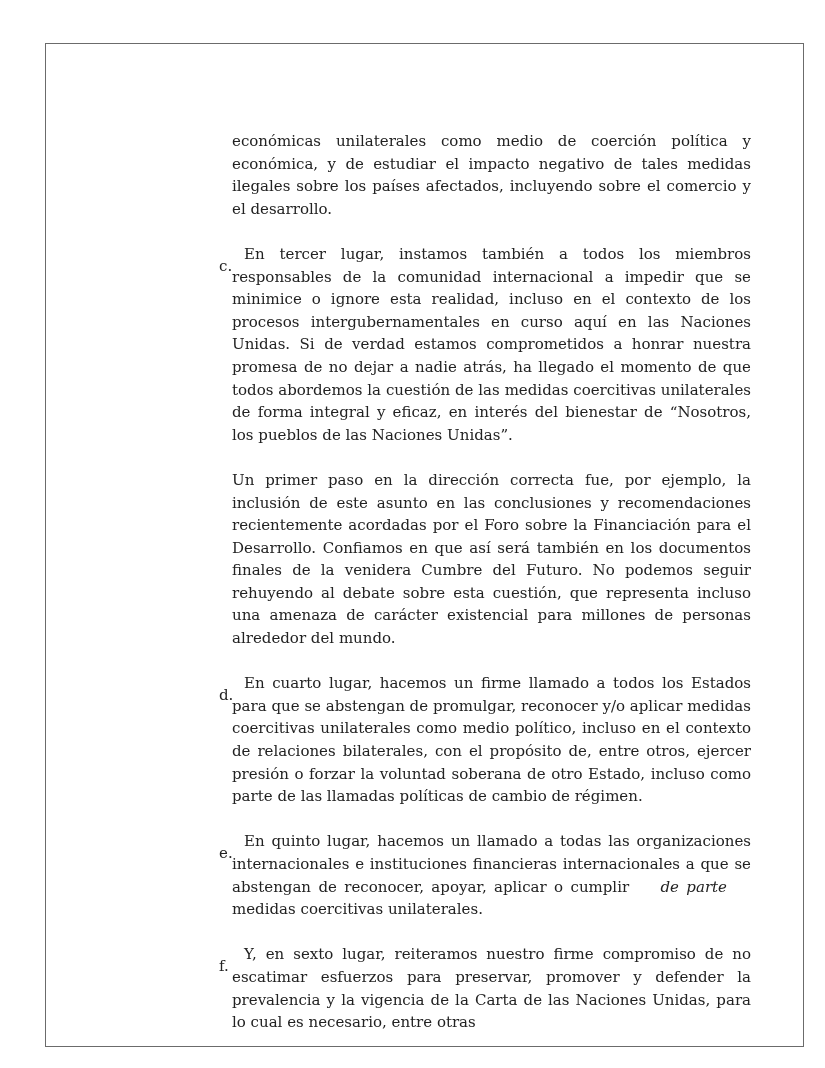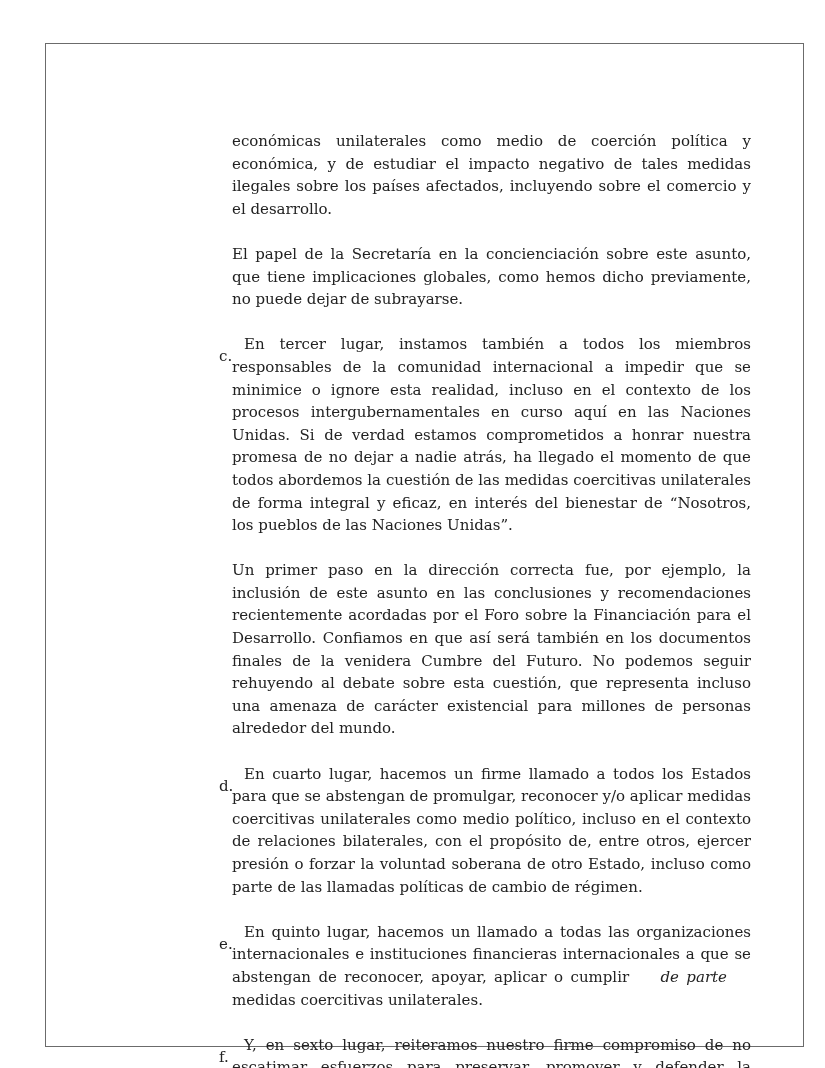--- a/index.html
+++ b/index.html
@@ -43,21 +43,20 @@
   .italic { font-style: italic; }
 </style>
 </head>
 <body>
 
 <div class="page-frame">
   <div class="page-content">
 
     <p class="block">económicas unilaterales como medio de coerción política y económica, y de estudiar el impacto negativo de tales medidas ilegales sobre los países afectados, incluyendo sobre el comercio y el desarrollo.</p>
 
-    <p class="block">El papel de la Secretaría en la concienciación sobre este asunto, que tiene implicaciones globales, como hemos dicho previamente, no puede dejar de subrayarse.</p>
 
     <div class="block">
       <span class="marker">c.</span>
       <span>En tercer lugar, instamos también a todos los miembros responsables de la comunidad internacional a impedir que se minimice o ignore esta realidad, incluso en el contexto de los procesos intergubernamentales en curso aquí en las Naciones Unidas. Si de verdad estamos comprometidos a honrar nuestra promesa de no dejar a nadie atrás, ha llegado el momento de que todos abordemos la cuestión de las medidas coercitivas unilaterales de forma integral y eficaz, en interés del bienestar de “Nosotros, los pueblos de las Naciones Unidas”.</span>
     </div>
 
     <p class="block">Un primer paso en la dirección correcta fue, por ejemplo, la inclusión de este asunto en las conclusiones y recomendaciones recientemente acordadas por el Foro sobre la Financiación para el Desarrollo. Confiamos en que así será también en los documentos finales de la venidera Cumbre del Futuro. No podemos seguir rehuyendo al debate sobre esta cuestión, que representa incluso una amenaza de carácter existencial para millones de personas alrededor del mundo.</p>
 
     <div class="block">
       <span class="marker">d.</span>

